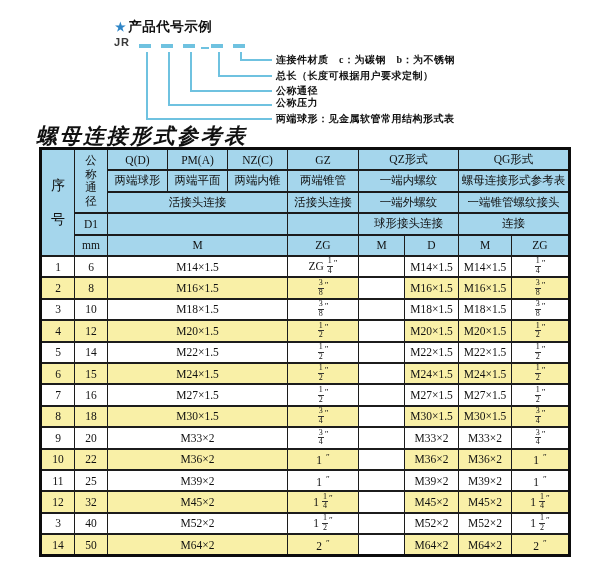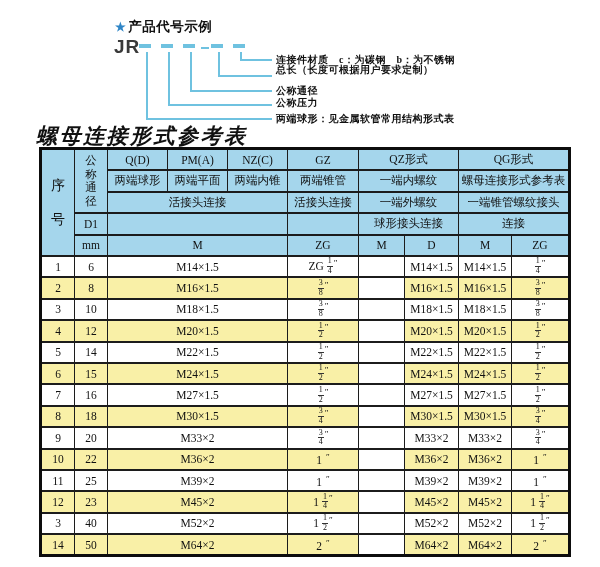--- a/index.html
+++ b/index.html
@@ -4,21 +4,21 @@
 <style>
   * { margin:0; padding:0; box-sizing:border-box; }
   html,body { width:600px; height:567px; background:#ffffff; overflow:hidden;
     font-family:"Liberation Serif", serif; color:#111; }
   .abs { position:absolute; }
 
   
   #diagram-title { left:115px; top:18px; font-size:13.5px; font-weight:bold;
     font-family:"Liberation Sans", sans-serif; letter-spacing:0.5px; }
   #diagram-title .star { color:#2f86c7; font-size:12px; margin-right:2px; }
-  #code-prefix { left:114px; top:36px; font-size:19px; font-weight:bold;
+  #code-prefix { left:114px; top:36px; font-size:11px; font-weight:bold;
     color:#3a3a3a; font-family:"Liberation Sans", sans-serif; letter-spacing:1px; }
   .pbox { position:absolute; top:44px; width:12px; height:4px;
     border:2px solid #6fc2e0; background:#fff; }
   .pdash { position:absolute; top:47px; width:8px; height:2px; background:#6fc2e0; }
   .vline,.hline { position:absolute; background:#6fc2e0; }
   .vline { width:2px; }
   .hline { height:2px; }
   .code-label { position:absolute; left:276px; font-size:10px; font-weight:bold;
     white-space:nowrap; letter-spacing:0.5px; }
 
@@ -68,21 +68,21 @@
   <div class="vline" style="left:218px;top:52px;height:25px"></div>
   <div class="hline" style="left:218px;top:75px;width:54px"></div>
   <div class="vline" style="left:190px;top:52px;height:40px"></div>
   <div class="hline" style="left:190px;top:90px;width:82px"></div>
   <div class="vline" style="left:168px;top:52px;height:54px"></div>
   <div class="hline" style="left:168px;top:104px;width:104px"></div>
   <div class="vline" style="left:146px;top:52px;height:68px"></div>
   <div class="hline" style="left:146px;top:118px;width:126px"></div>
 
   <div class="code-label" style="top:53px">连接件材质　c：为碳钢　b：为不锈钢</div>
-  <div class="code-label" style="top:63px">总长（长度可根据用户要求定制）</div>
+  <div class="code-label" style="top:69px">总长（长度可根据用户要求定制）</div>
   <div class="code-label" style="top:84px">公称通径</div>
   <div class="code-label" style="top:96px">公称压力</div>
   <div class="code-label" style="top:112px">两端球形：见金属软管常用结构形式表</div>
 </div>
 
 <div id="table-title" class="abs">螺母连接形式参考表</div>
 
 <table>
   <colgroup>
     <col style="width:34px">
@@ -248,21 +248,21 @@
         <td>25</td>
         <td colspan="3">M39×2</td>
         <td>1 <span class="qt">″</span></td>
         <td class="qzm"></td>
         <td>M39×2</td>
         <td>M39×2</td>
         <td>1 <span class="qt">″</span></td>
       </tr>
       <tr class="alt">
         <td>12</td>
-        <td>23</td>
+        <td>32</td>
         <td colspan="3">M45×2</td>
         <td>1 <span class="fr"><span class="n">1</span><span class="d">4</span></span><span class="qt">″</span></td>
         <td class="qzm"></td>
         <td>M45×2</td>
         <td>M45×2</td>
         <td>1 <span class="fr"><span class="n">1</span><span class="d">4</span></span><span class="qt">″</span></td>
       </tr>
       <tr>
         <td>3</td>
         <td>40</td>

